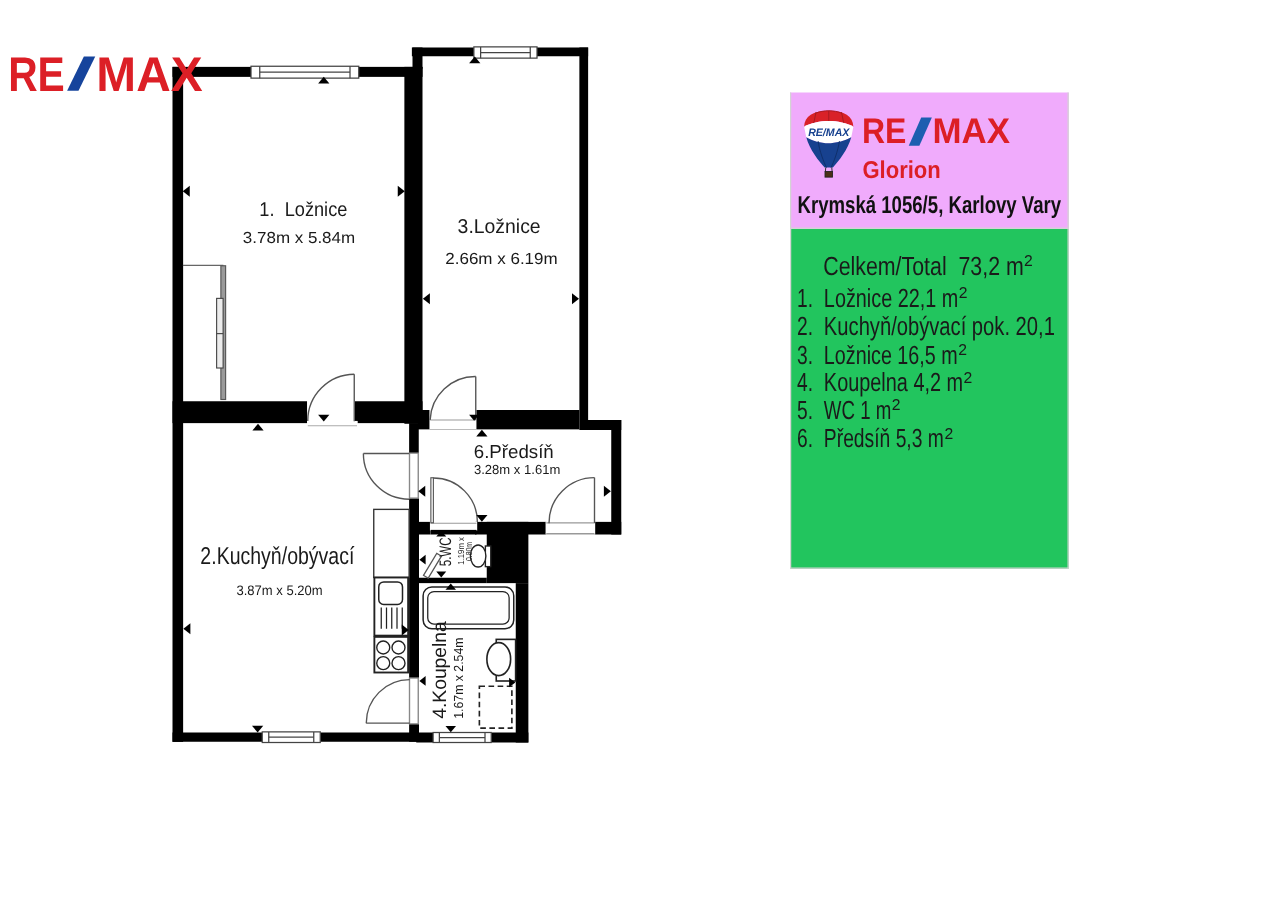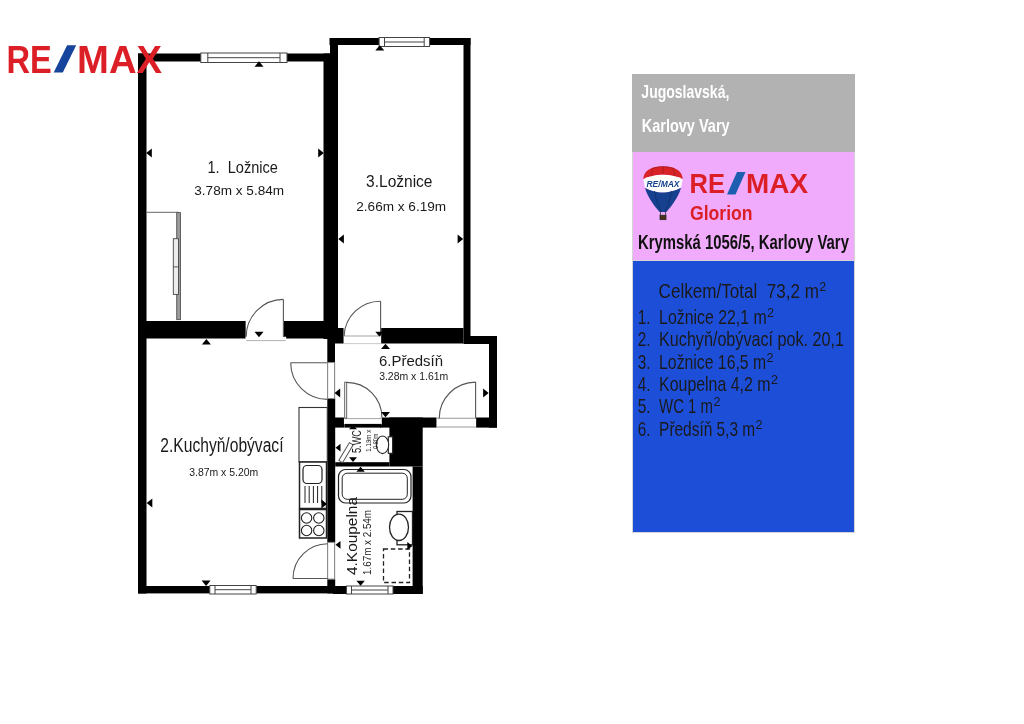--- a/index.html
+++ b/index.html
@@ -5,21 +5,21 @@
 html,body{margin:0;padding:0;background:#fff;width:1024px;height:724px;overflow:hidden;
 font-family:"Liberation Sans",sans-serif;}
 #stage{position:relative;width:1024px;height:724px;}
 svg{position:absolute;left:0;top:0;}
 .panel{position:absolute;left:631.5px;top:74px;width:223px;}
 .graybox{background:#b2b2b2;height:78.3px;color:#fff;font-weight:bold;font-size:19px;}
 .graybox .l1{padding:7.1px 0 0 12.7px;line-height:22px;transform:scaleX(0.737);transform-origin:0 0;}
 .graybox .l2{padding:12px 0 0 12.7px;line-height:22px;transform:scaleX(0.764);transform-origin:0 0;}
 .whitebox{background:#f0abfc;border:1px solid #d4d4d4;border-top:none;position:relative;height:108px;}
 .addr{position:absolute;left:5.5px;top:78.6px;font-size:19.5px;font-weight:bold;color:#111;white-space:nowrap;transform:scaleX(0.763);transform-origin:0 0;}
-.listbox{background:#1d4ed8;border:1px solid #d4d4d4;border-top:none;height:271px;}
+.listbox{background:#22c55e;border:1px solid #d4d4d4;border-top:none;height:271px;}
 </style>
 </head>
 <body>
 <div id="stage">
 
 <svg width="1024" height="724" viewBox="0 0 1024 724">
 
 <rect x="146.5" y="61.5" width="177" height="259.5" fill="#fff"></rect>
 
 <rect x="338" y="44.8" width="125.5" height="283.2" fill="#fff"></rect>
@@ -265,24 +265,20 @@
 
 <g font-weight="bold" font-size="39">
 <text x="6.5" y="73" fill="#dc1f26" textLength="45.3" lengthAdjust="spacingAndGlyphs">RE</text>
 <polygon points="53.7,72.5 62.8,72.5 76.2,45.2 67.1,45.2" fill="#16449c"></polygon>
 <text x="77.1" y="73" fill="#dc1f26" textLength="85" lengthAdjust="spacingAndGlyphs">MAX</text>
 </g>
 </svg>
 
 <div class="panel">
 
-  <div class="graybox">
-    <div class="l1">Jugoslavská,</div>
-    <div class="l2">Karlovy Vary</div>
-  </div>
 
   <div class="whitebox">
 
     <svg width="225" height="108" viewBox="0 0 225 108" style="position:absolute;left:0;top:0">
       <g>
         <path d="M10.3,27.3 C10.6,19 17.5,14.6 30,14.6 C42.5,14.6 49.4,19 49.7,27.3 C44.5,24.4 37,22.8 30,22.8 C23,22.8 15.5,24.4 10.3,27.3 Z" fill="#d92128"></path>
         <path d="M19.5,16.6 C22.5,15.2 26.5,14.6 30,14.6 C33.5,14.6 37.5,15.2 40.5,16.6 M30,14.6 L30,22.8 M19.8,15.7 L18,24.6 M40.2,15.7 L42,24.6" stroke="#a81a20" stroke-width="0.8" fill="none"></path>
         <path d="M10.3,27.3 C15.5,24.4 23,22.8 30,22.8 C37,22.8 44.5,24.4 49.7,27.3 L48,35.8 C43,38.8 35,40.6 29.6,40.6 C24,40.6 16.8,38.8 12,35.8 Z" fill="#fff"></path>
         <path d="M12,35.8 C16.8,38.8 24,40.6 29.6,40.6 C35,40.6 43,38.8 48,35.8 C45.5,45.5 37.5,55.5 33.3,60 L26.7,60 C22.5,55.5 14.5,45.5 12,35.8 Z" fill="#17418f"></path>
         <path d="M21.5,38.9 C22.5,46.5 26,55.8 28.2,60 M38.5,38.9 C37.5,46.5 34,55.8 31.8,60" stroke="#0f2f6b" stroke-width="0.8" fill="none"></path>

